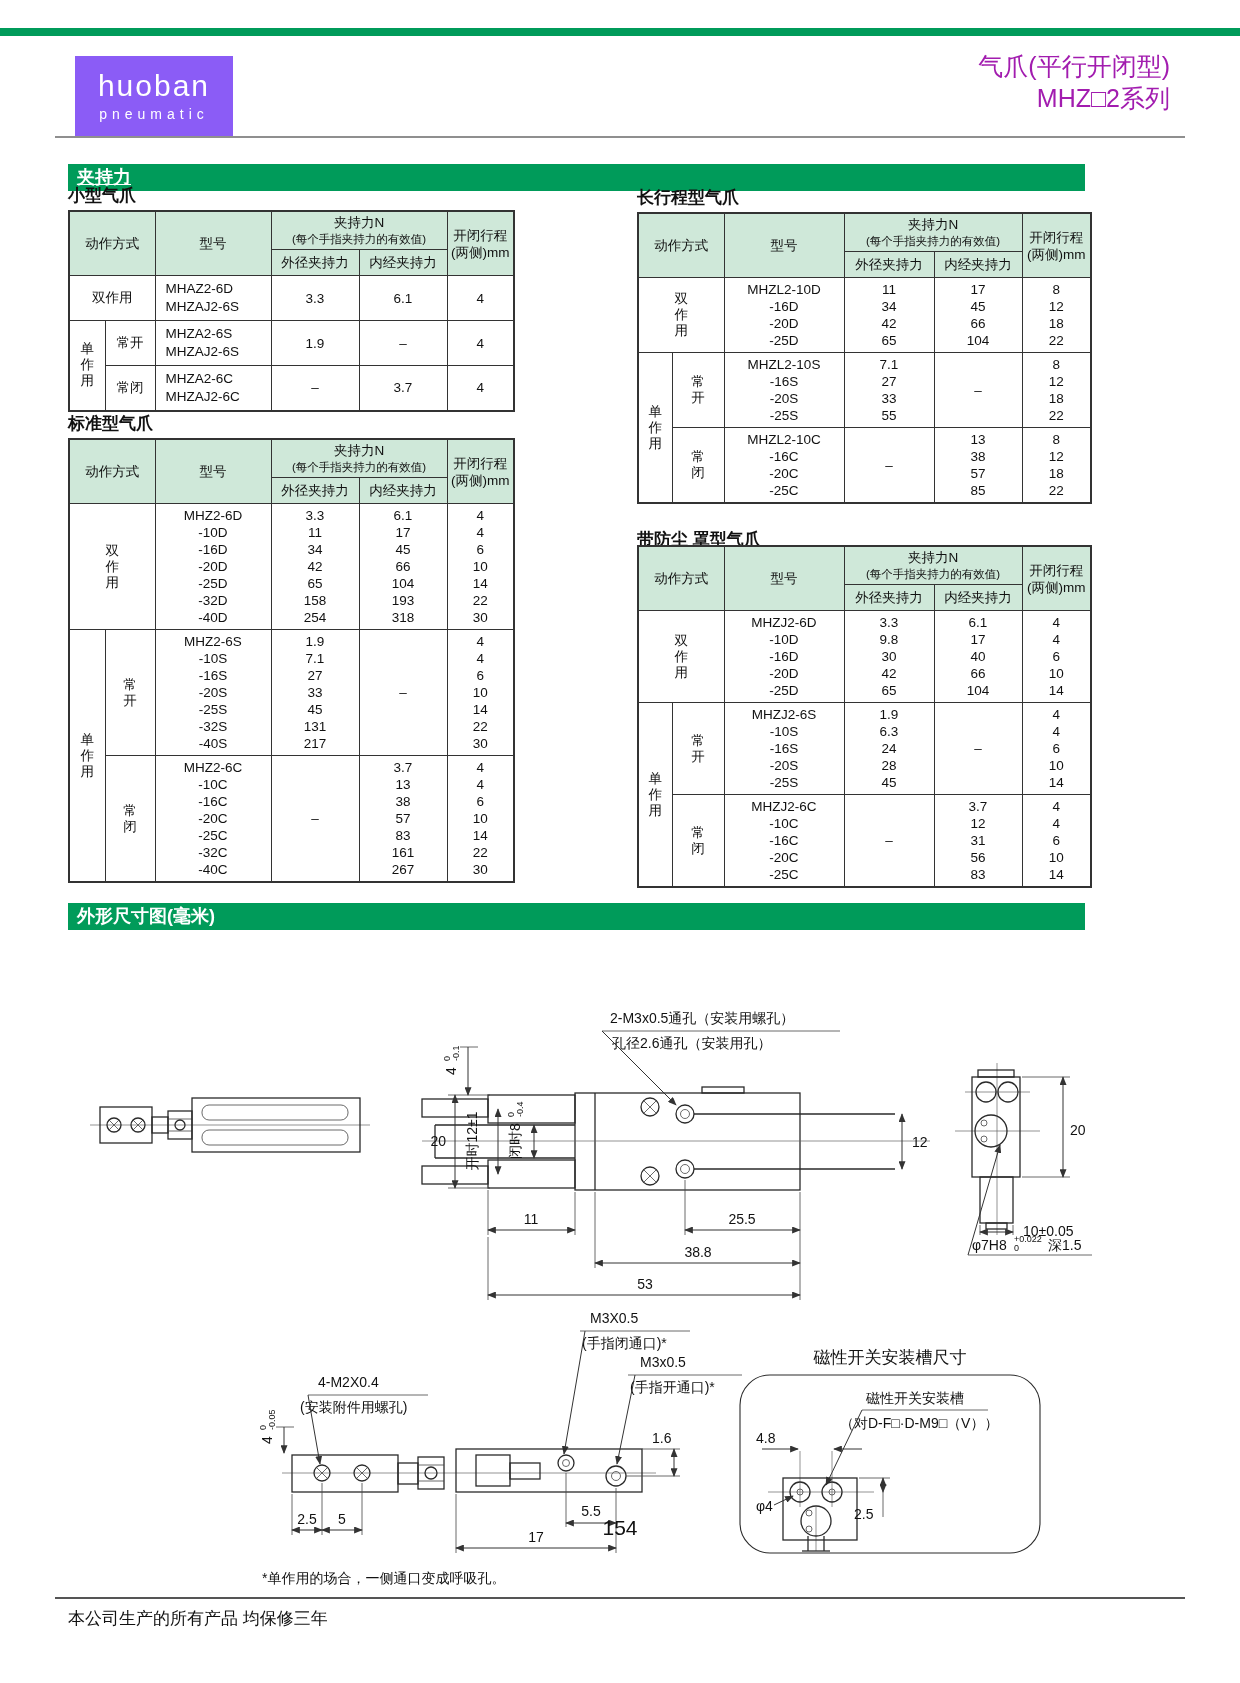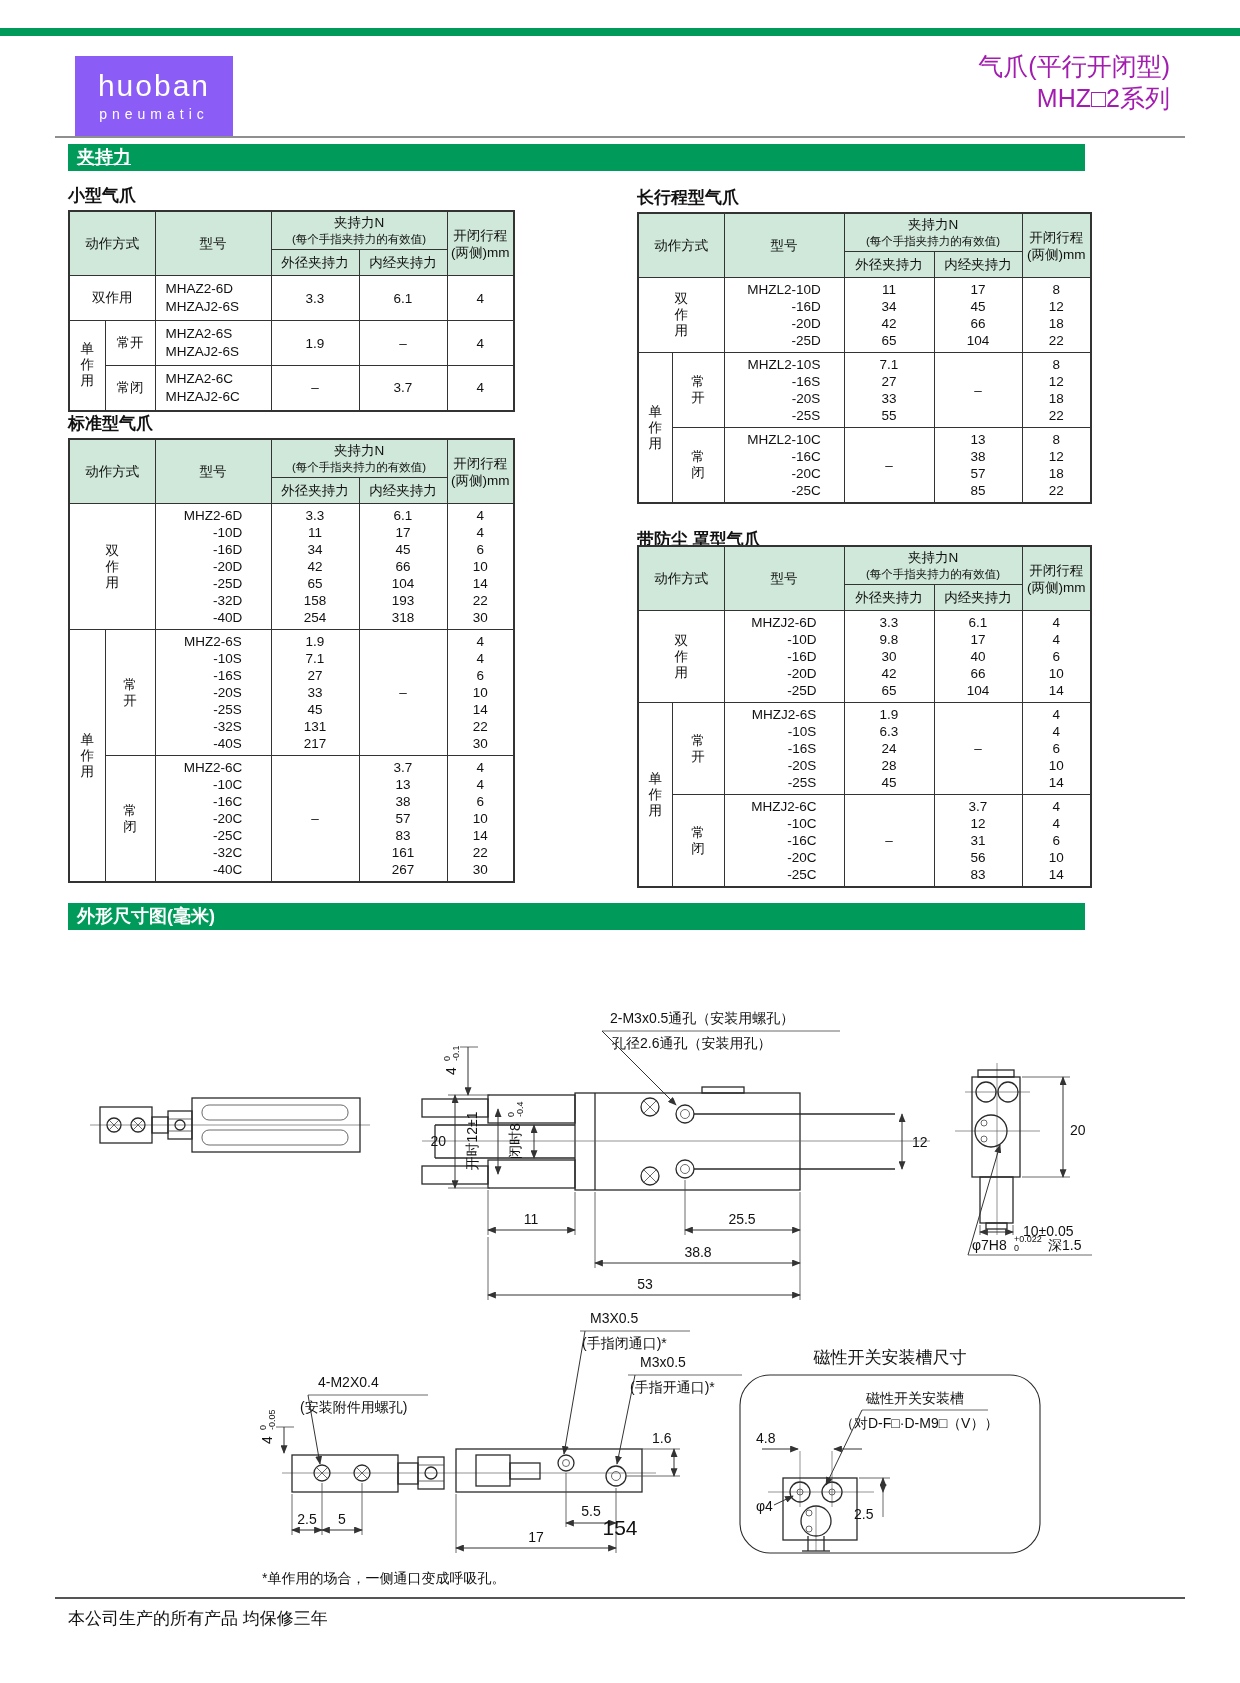--- a/index.html
+++ b/index.html
@@ -24,21 +24,21 @@
 
   
   table.force{border-collapse:collapse;table-layout:fixed;background:#fff;border:2px solid #333;}
   table.force th,table.force td{border:1px solid #333;text-align:center;vertical-align:middle;
         font-size:13.5px;font-weight:400;padding:3px 2px;color:#111;}
   table.force thead th{background:#cfe8d9;padding:2px;}
   .force-sub{font-size:11.5px;}
   .stroke-hd div{line-height:17px;}
   td.models{text-align:center;}
   td.models.left-al{text-align:left;padding-left:10px;}
-  .mblock{display:inline-block;text-align:right;}
+  .mblock{display:inline-block;text-align:center;}
   .mblock div,.lines div{height:17px;line-height:17px;white-space:nowrap;}
   td.models.left-al div{height:18px;line-height:18px;text-align:left;}
   .vert div{height:16px;line-height:16px;}
 
   
   .dims-heading{position:absolute;left:68px;top:938px;font-weight:700;}
   .dims-heading .l1{font-size:24px;line-height:34px;}
   .dims-heading .l2{font-size:21px;line-height:32px;}
 
   
@@ -70,21 +70,21 @@
     <div class="logo-main">huoban</div>
     <div class="logo-sub">pneumatic</div>
   </div>
 
   <div class="hdr-title">
     <div>气爪(平行开闭型)</div>
     <div>MHZ□2系列</div>
   </div>
   <div class="hdr-rule"></div>
 
-  <div class="band" style="top:144px;text-decoration:underline;">夹持力</div>
+  <div class="band" style="top:164px;text-decoration:underline;">夹持力</div>
 
   <div class="tbl-title" style="left:68px;top:184px;">小型气爪</div>
   <table class="force abs" style="left:68px;top:210px;width:445px;">
     <colgroup>
         <col style="width:36px">
         <col style="width:50px">
         <col style="width:116px">
         <col style="width:88px">
         <col style="width:88px">
         <col style="width:67px">

